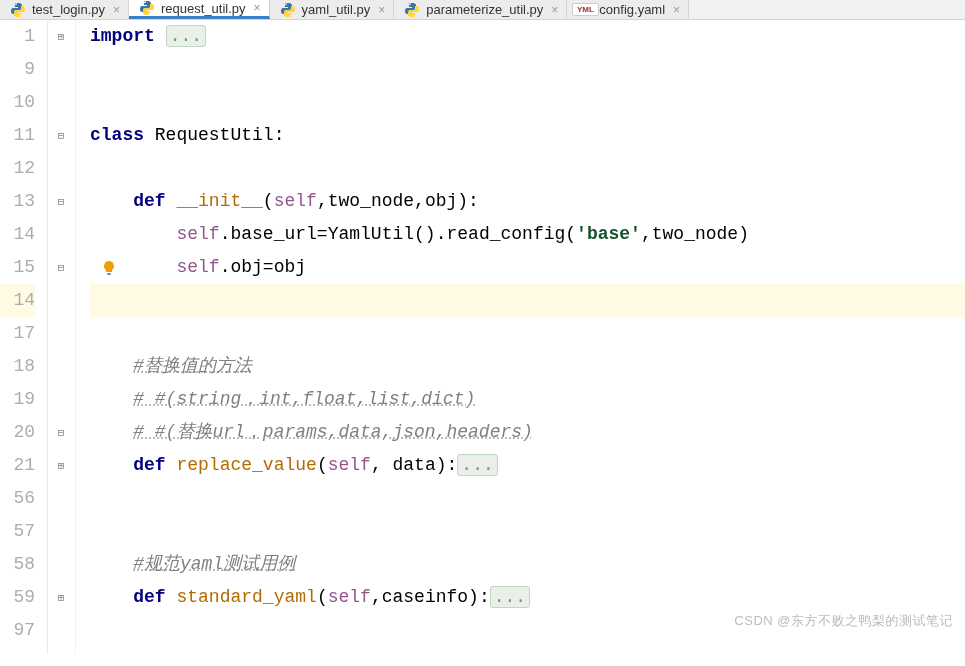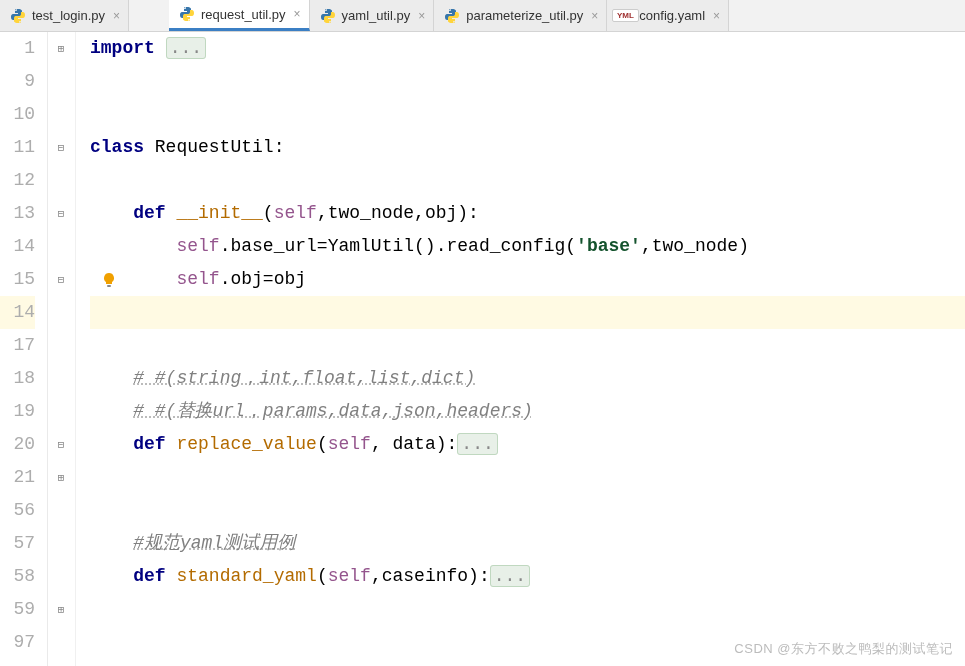--- a/index.html
+++ b/index.html
@@ -6,39 +6,38 @@
 body {
   font-family: "Consolas", "Monaco", "Courier New", monospace;
   font-size: 18px;
   background: #ffffff;
   width: 965px;
   height: 666px;
   overflow: hidden;
 }
 .tabs {
   display: flex;
-  height: 32px;
+  height: 20px;
   background: #f2f2f2;
   border-bottom: 1px solid #d4d4d4;
 }
 .tab {
   display: flex;
   align-items: center;
   padding: 0 8px 0 10px;
   border-right: 1px solid #d4d4d4;
   background: #ececec;
   cursor: pointer;
   font-family: -apple-system, "Segoe UI", Arial, sans-serif;
   font-size: 13px;
   color: #333;
 }
 .tab.active {
   background: #ffffff;
   border-bottom: 3px solid #3b7fc4;
-  margin-left: 40px;
 }
 .tab .icon { margin-right: 6px; width: 16px; height: 16px; display: flex; align-items: center; justify-content: center; }
 .tab .close { margin-left: 8px; color: #999; font-size: 12px; }
 .py-icon svg { width: 16px; height: 16px; }
 .yml-icon {
   font-size: 8px; font-weight: bold; color: #a03030;
   border: 1px solid #ccc; padding: 1px 4px; border-radius: 2px; background: #fff;
   font-family: Arial, sans-serif;
 }
 .editor {
@@ -96,21 +95,21 @@
 .gutter .line { height: 33px; line-height: 33px; }
 .kw { color: #000080; font-weight: bold; }
 .fn-decl { color: #b36b00; }
 .self { color: #94558d; }
 .str { color: #14532d; font-weight: bold; }
 .folded { background: #e8f0e8; border: 1px solid #c0d8c0; border-radius: 3px; padding: 0 3px; color: #888; }
 .comment { color: #808080; font-style: italic; text-decoration: underline dotted #bbb; }
 .watermark {
   position: absolute;
   right: 12px;
-  bottom: 8px;
+  bottom: 24px;
   color: #bcbcbc;
   font-family: -apple-system, "Segoe UI", Arial, sans-serif;
   font-size: 13px;
   letter-spacing: 0.5px;
   z-index: 10;
 }
 .caret-line { background: #fffae3; }
 </style>
 </head>
 <body>
@@ -209,20 +208,21 @@
     <div class="line"><span class="kw">import </span><span class="folded">...</span></div>
     <div class="line"></div>
     <div class="line"></div>
     <div class="line"><span class="kw">class </span><span>RequestUtil</span><span>:</span></div>
     <div class="line"></div>
     <div class="line">    <span class="kw">def </span><span class="fn-decl">__init__</span><span>(</span><span class="self">self</span><span>,two_node,obj):</span></div>
     <div class="line">        <span class="self">self</span><span>.base_url=YamlUtil().read_config(</span><span class="str">'base'</span><span>,two_node)</span></div>
     <div class="line">        <span class="self">self</span><span>.obj=obj</span></div>
     <div class="line caret-line"></div>
     <div class="line"></div>
+    <div class="line">    <span class="comment">#替换值的方法</span></div>
     <div class="line">    <span class="comment"># #(string，int,float,list,dict)</span></div>
     <div class="line">    <span class="comment"># #(替换url，params,data,json,headers)</span></div>
     <div class="line">    <span class="kw">def </span><span class="fn-decl">replace_value</span><span>(</span><span class="self">self</span><span>, data):</span><span class="folded">...</span></div>
     <div class="line"></div>
     <div class="line"></div>
     <div class="line">    <span class="comment">#规范yaml测试用例</span></div>
     <div class="line">    <span class="kw">def </span><span class="fn-decl">standard_yaml</span><span>(</span><span class="self">self</span><span>,caseinfo):</span><span class="folded">...</span></div>
     <div class="line"></div>
   </div>
 

